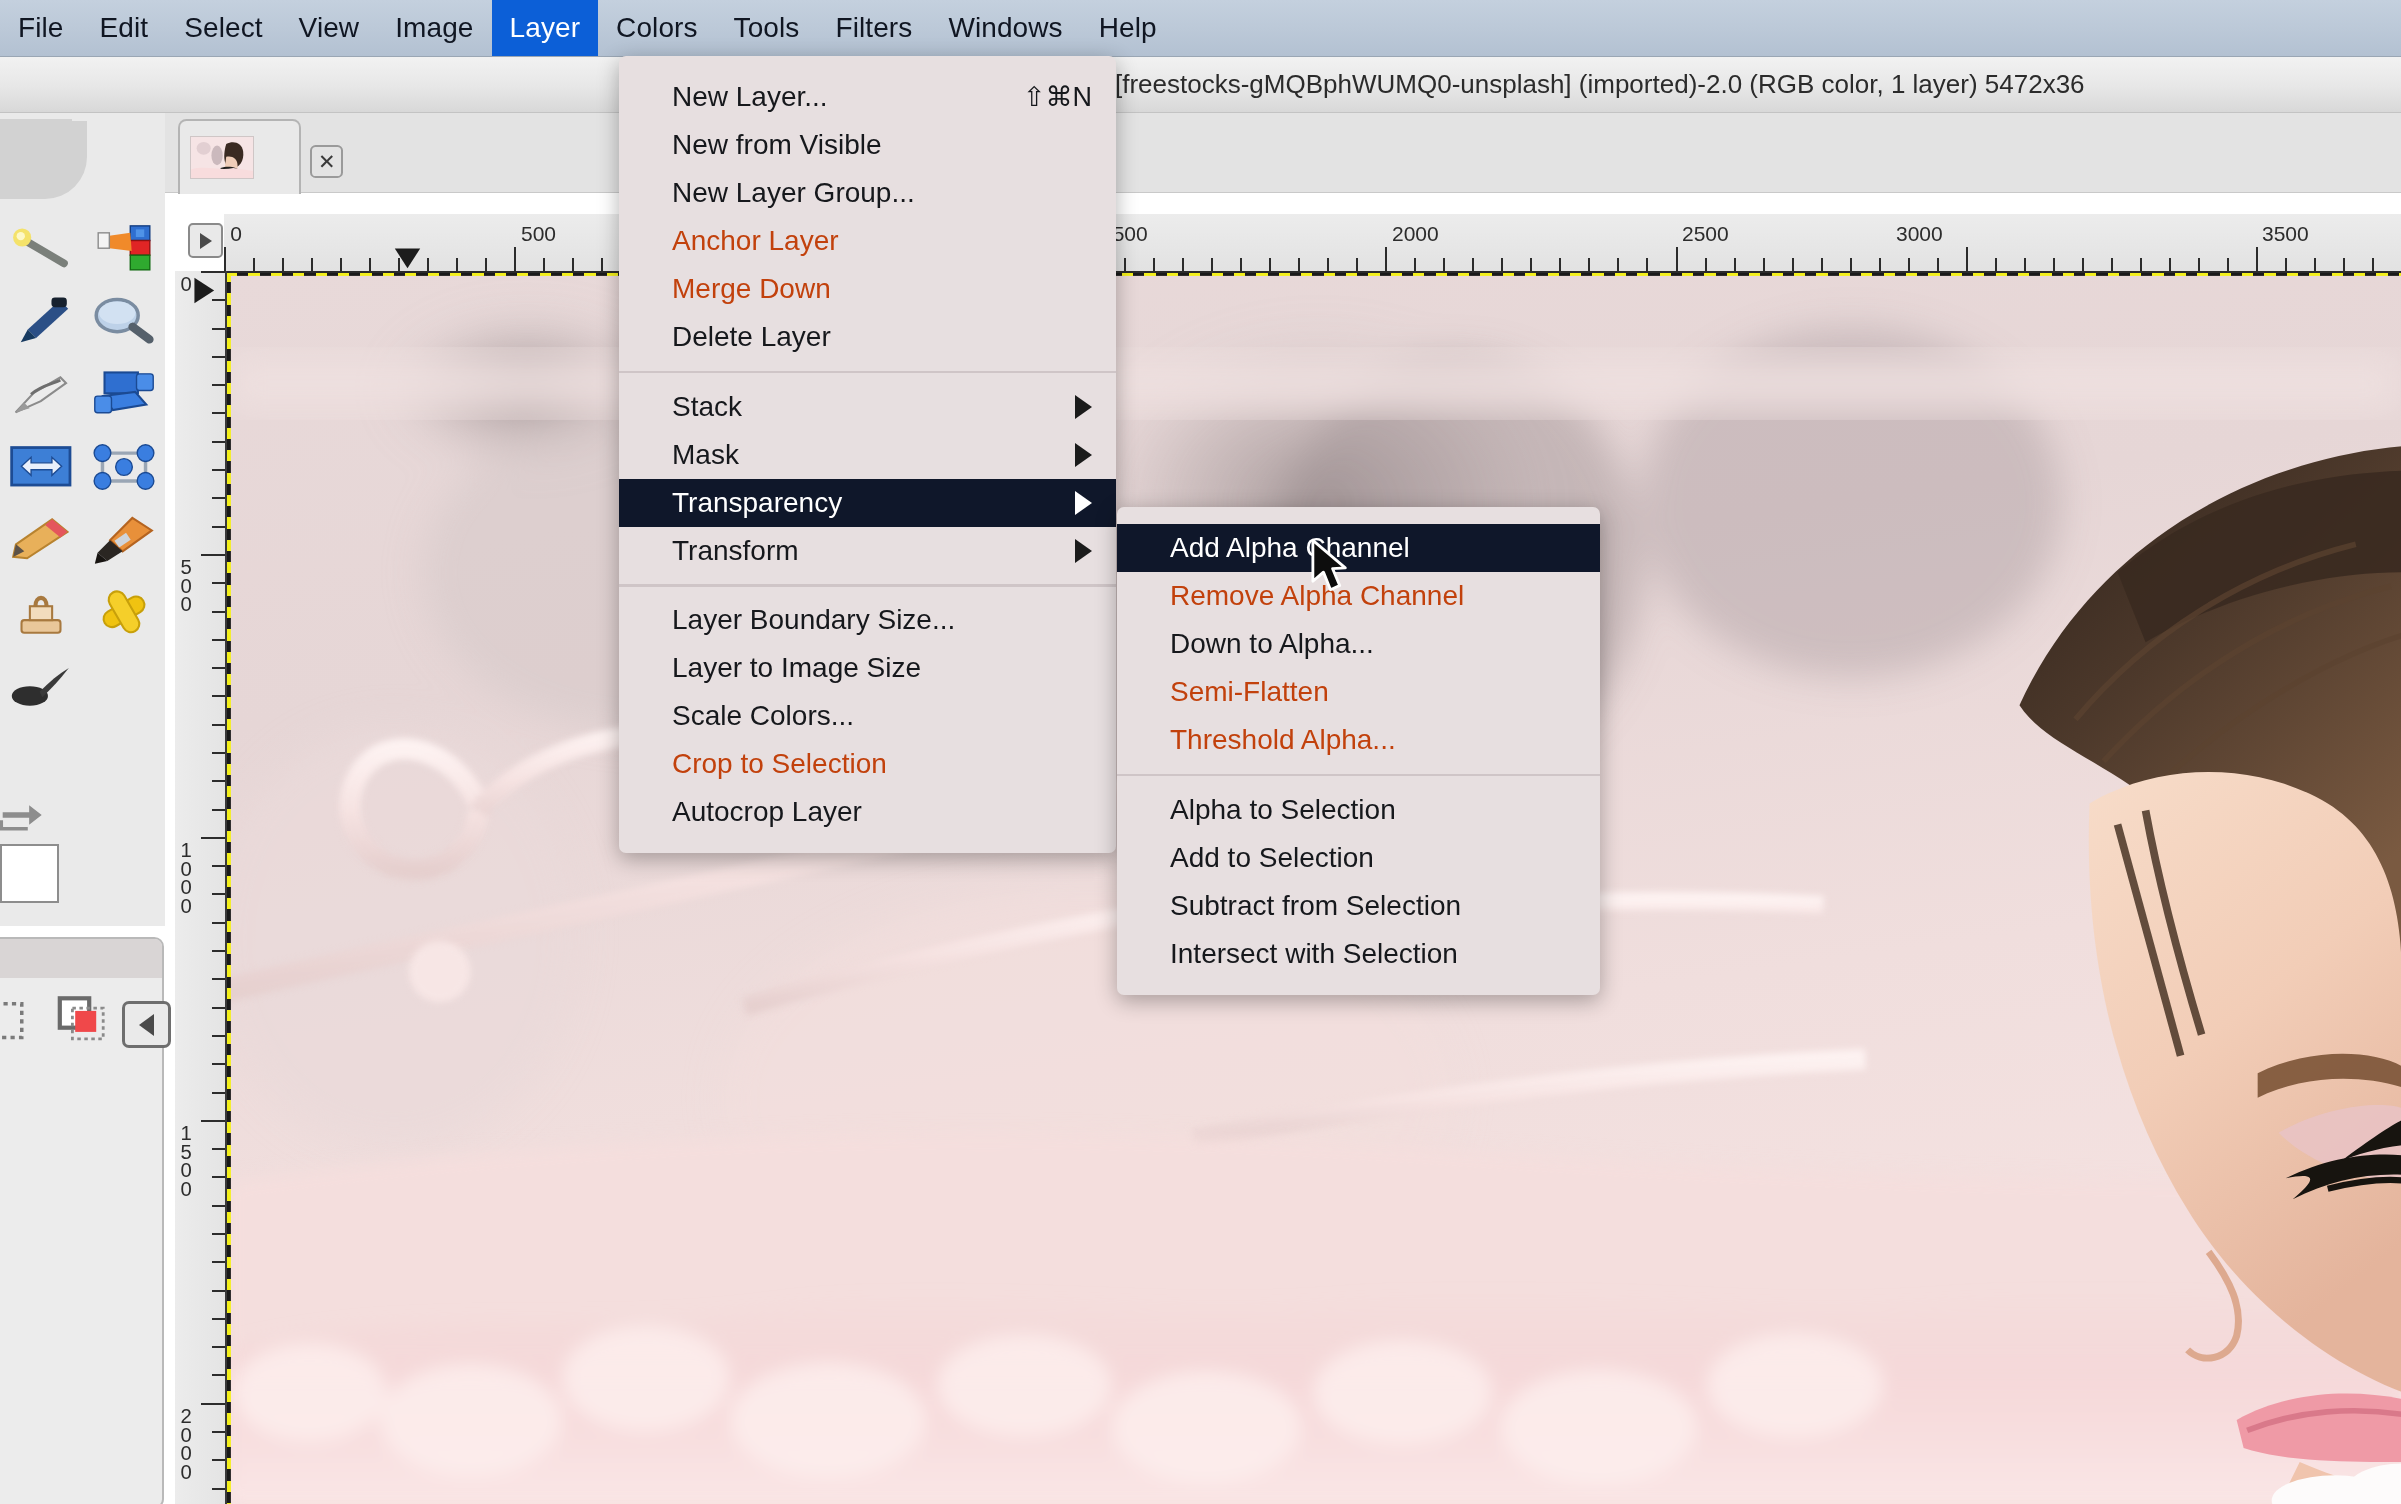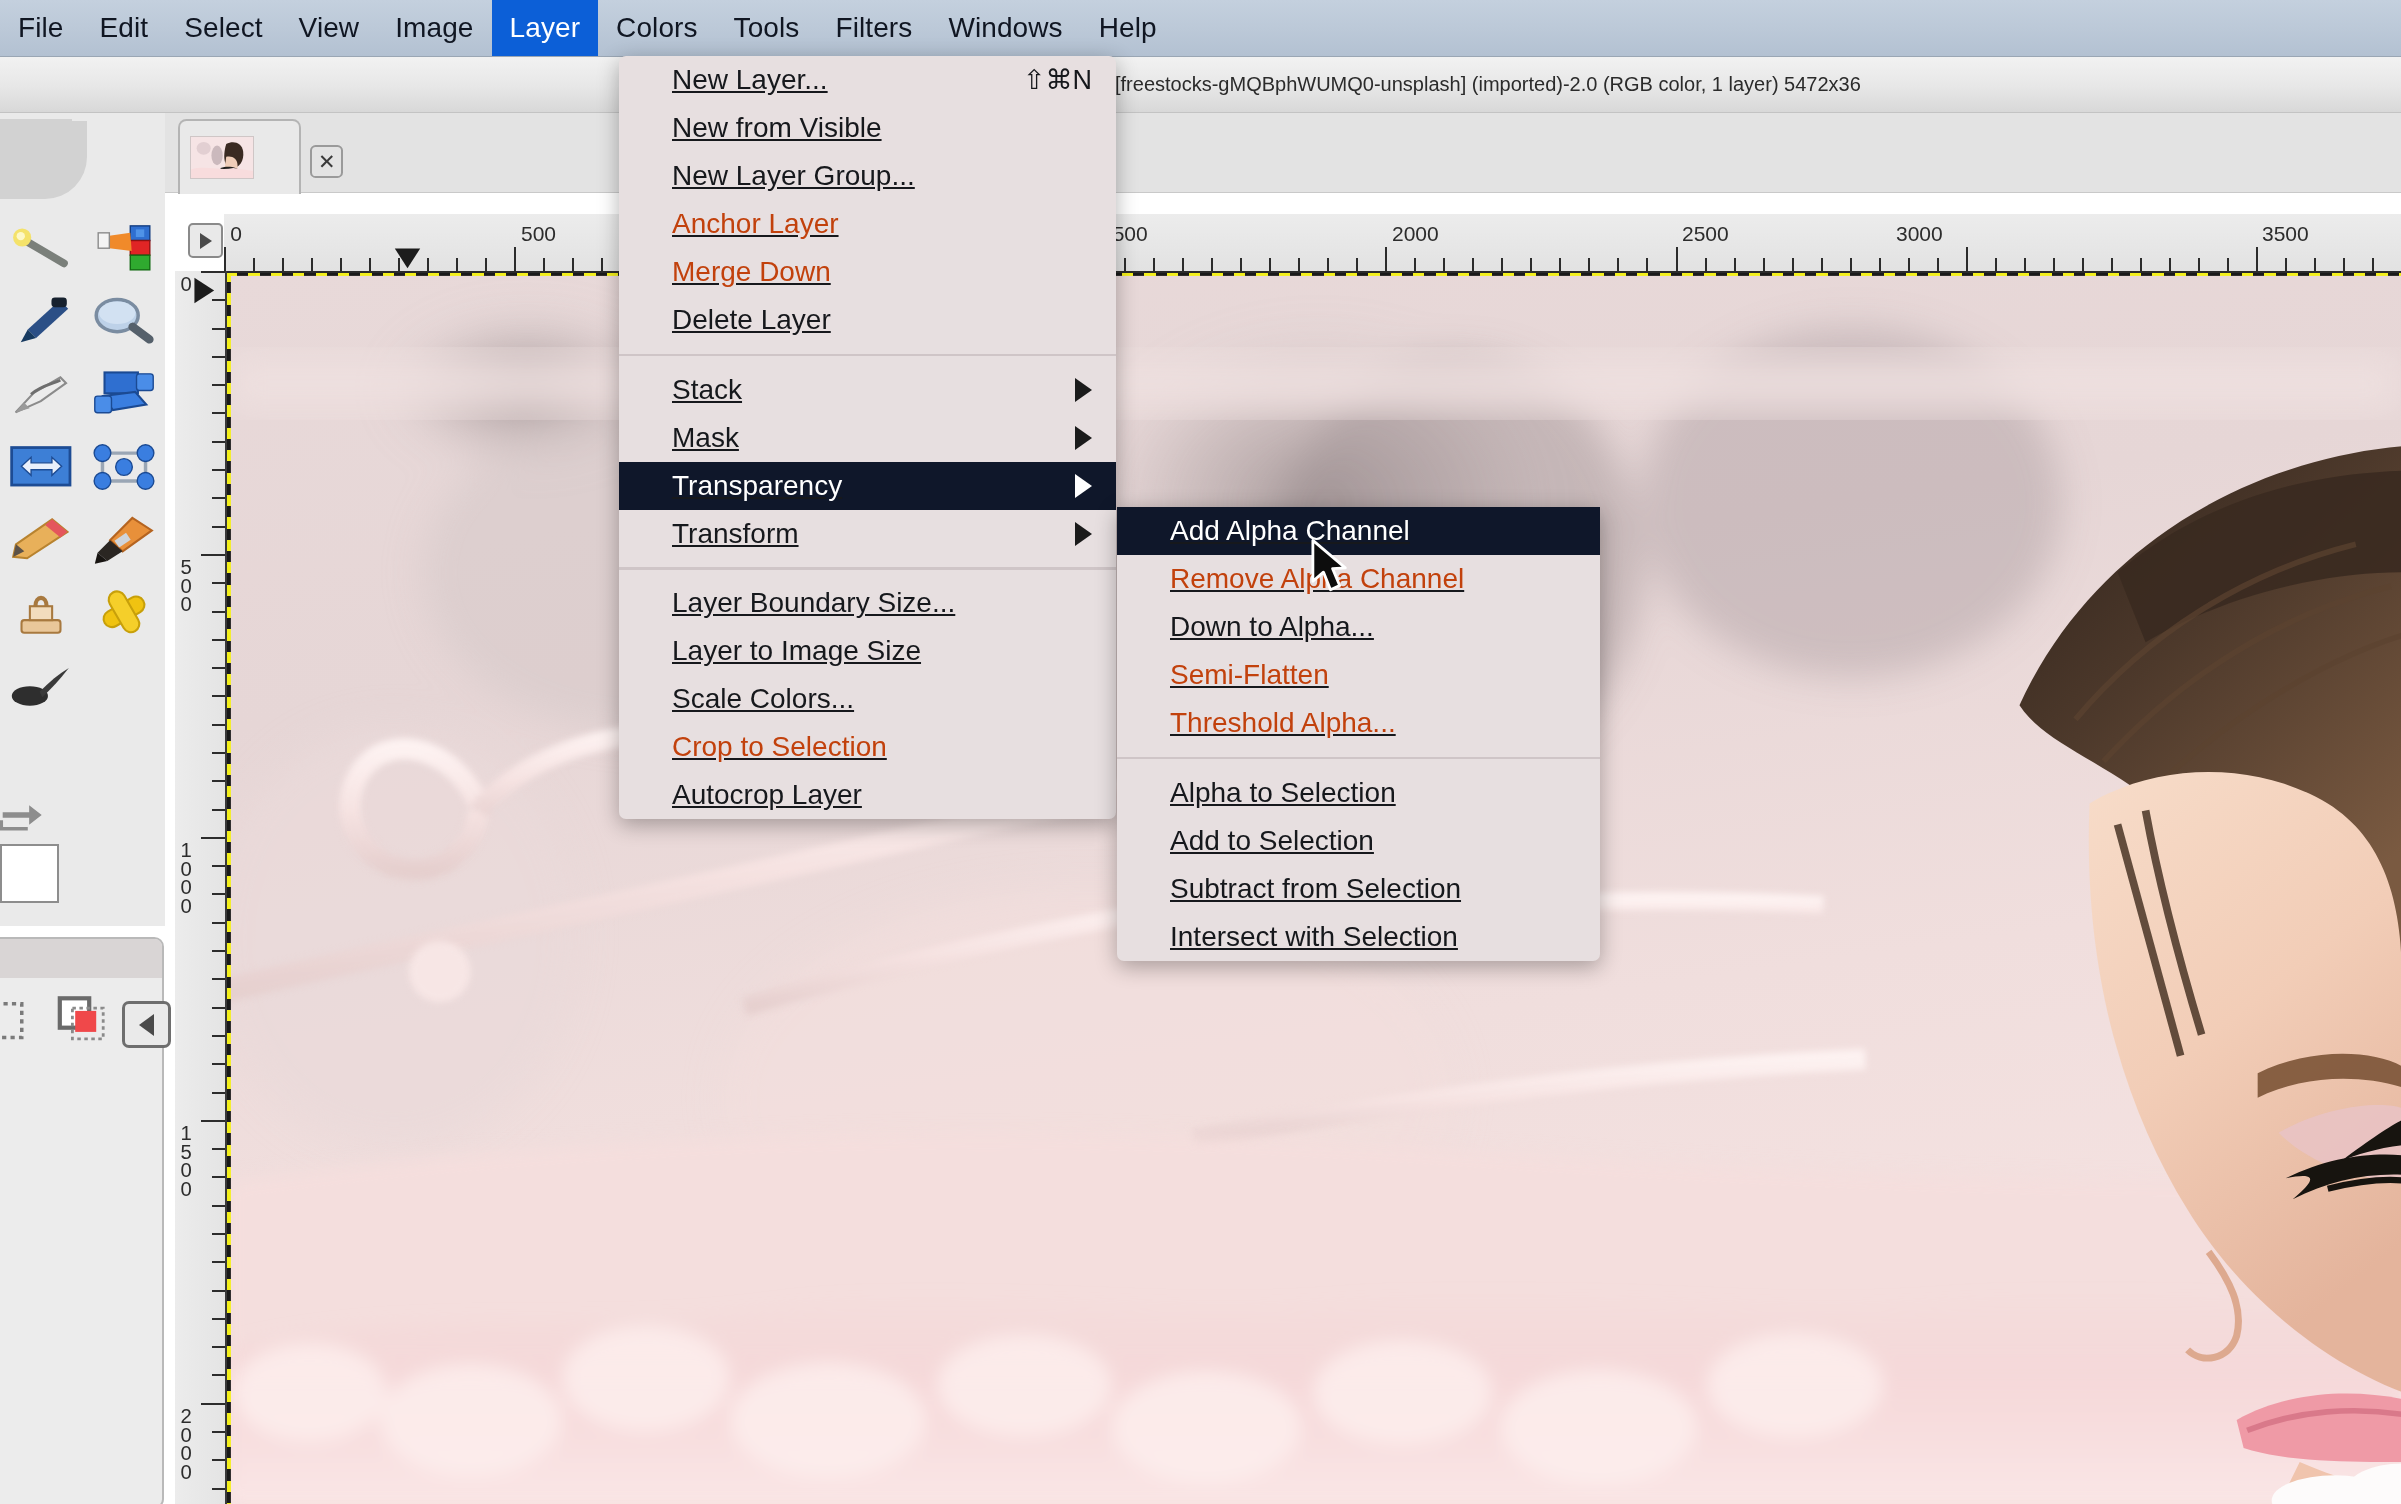--- a/index.html
+++ b/index.html
@@ -25,21 +25,21 @@
   .menubar .mi.active{background:#0c5fd7;color:#fff;}
 
   
   .titlebar{
     position:absolute;left:0;top:56px;width:2401px;height:56px;
     background:linear-gradient(to bottom,#f2f2f2 0%,#e7e7e7 55%,#d8d8d8 100%);
     z-index:20;border-bottom:0.7px solid #c3c3c3;
     display:flex;align-items:center;overflow:hidden;
   }
   .titlebar .ttxt{
-    white-space:nowrap;font-size:20px;color:#2b2b2b;
+    white-space:nowrap;font-size:26px;color:#2b2b2b;
     margin-left:1115px;
   }
 
   
   .toolbox{
     position:absolute;left:0;top:113px;width:165px;height:813px;
     background:#eaeaea;z-index:25;
   }
   .gimplogo{
     position:absolute;left:-67px;top:8.4px;width:154px;height:78px;
@@ -148,21 +148,21 @@
     background:
       repeating-linear-gradient(to right,#f3ef1a 0 11.2px,#1a1a1a 11.2px 22.4px) left top/100% 4.9px no-repeat,
       repeating-linear-gradient(to bottom,#f3ef1a 0 11.2px,#1a1a1a 11.2px 22.4px) left top/4.9px 100% no-repeat;
   }
 
   
   .menu{
     position:absolute;z-index:80;
     background:#e7dfe0;border-radius:7px;
     box-shadow:0 5.6px 21px rgba(0,0,0,.30);
-    padding:0 0;font-size:28px;color:#16181c;user-select:none;text-decoration:underline;
+    padding:17px 0;font-size:28px;color:#16181c;user-select:none;
   }
   .menu.layer{left:619px;top:56px;width:497px;}
   .menu.sub{left:1117px;top:507px;width:483px;}
   .menu .row{
     position:relative;height:48px;display:flex;align-items:center;
     padding:0 18px 0 53px;white-space:nowrap;
   }
   .menu .row .lab{flex:0 0 auto;}
   .menu .row .accel{position:absolute;right:24px;font-size:27px;color:#16181c;}
   .menu .row.dim{color:#c2410c;}

